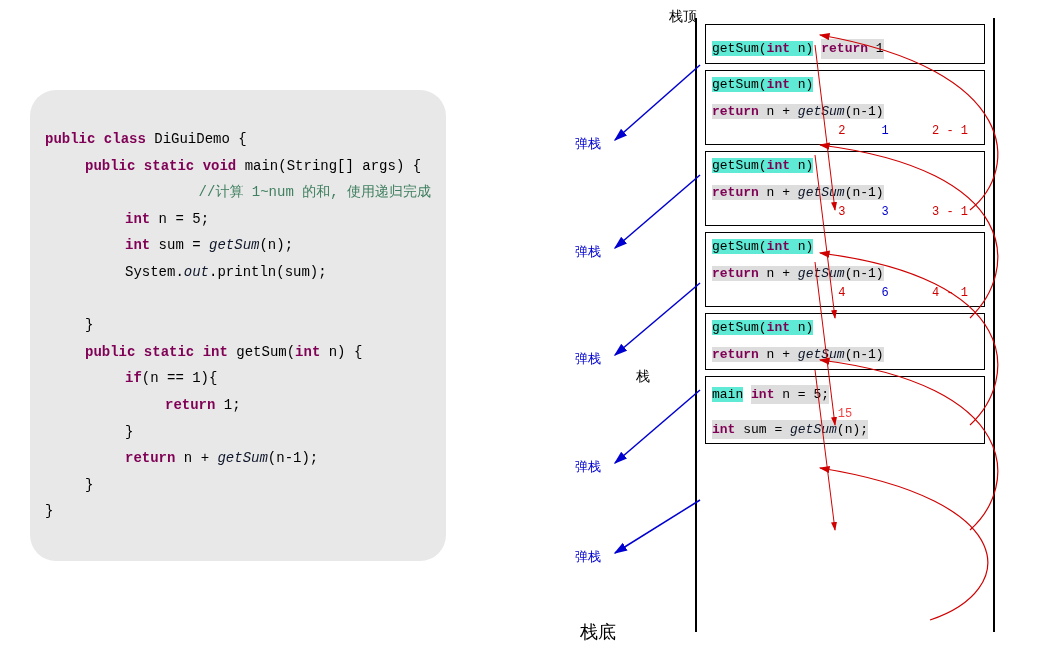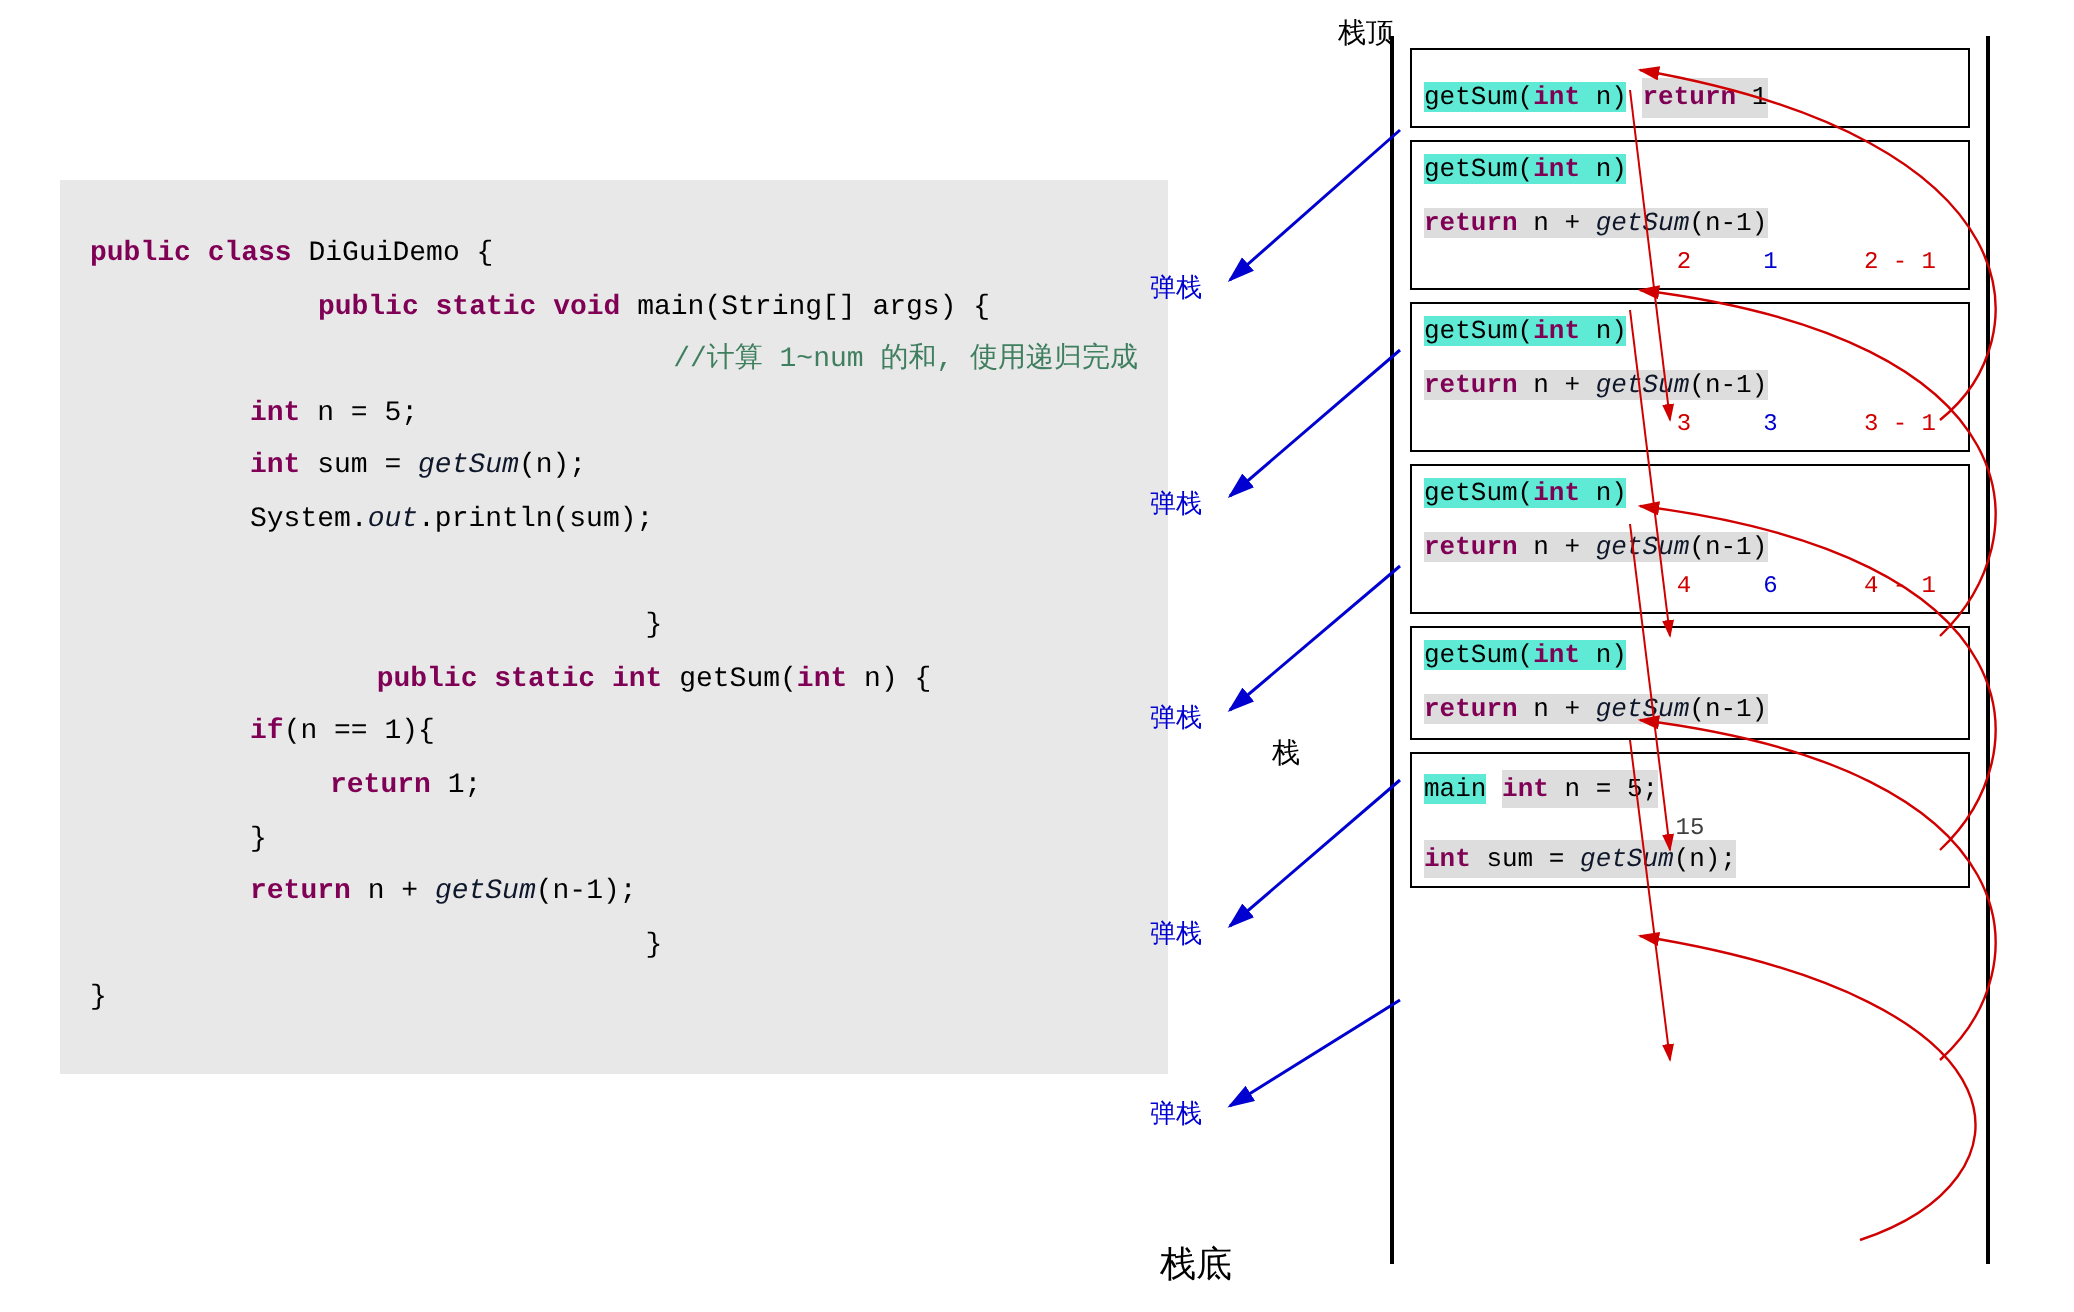--- a/index.html
+++ b/index.html
@@ -1,37 +1,37 @@
 <!DOCTYPE html>
 <html><head>
   <meta charset="utf-8">
   <style>
     * { margin: 0; padding: 0; box-sizing: border-box; }
     body { font-family: Consolas, 'Courier New', monospace; font-size: 14px; width: 1037px; height: 656px; position: relative; background: #fff; }
-    .code-block { position: absolute; left: 30px; top: 90px; width: 554px; background: #e8e8e8; padding: 24px 15px; line-height: 1.9; }
+    .code-block { position: absolute; left: 30px; top: 90px; width: 416px; background: #e8e8e8; padding: 36px 15px; line-height: 1.9; border-radius: 26px; }
     .kw { color: #7f0055; font-weight: bold; }
     .comment { color: #3f7f5f; text-align: right; }
     .static-ital { color: #0f172a; font-style: italic; }
-    .indent1 { padding-left: 40px; text-align: center; }
+    .indent1 { padding-left: 40px; }
     .indent2 { padding-left: 80px; }
     .indent3 { padding-left: 120px; }
     .stack-title-top { position: absolute; left: 630px; top: 8px; font-size: 14px; margin-left: 39px; }
     .stack-title-mid { position: absolute; left: 636px; top: 368px; font-size: 14px; }
     .stack-title-bot { position: absolute; left: 580px; top: 620px; font-size: 18px; }
     .stack-container { position: absolute; left: 695px; top: 18px; width: 300px; height: 614px; border-left: 2px solid #000; border-right: 2px solid #000; }
     .frame { border: 1px solid #000; margin: 6px 8px; padding: 4px 6px; font-size: 13px; line-height: 1.5; }
     .frame .sig { background: #5eead4; display: inline; }
     .frame .ret { margin-top: 8px; }
     .frame .ret .kw { color: #7f0055; font-weight: bold; }
     .vals { font-size: 12px; text-align: right; padding-right: 10px; }
     .vals .r { color: #d00000; }
     .vals .b { color: #0000d0; }
     .pop-label { position: absolute; color: #0000d0; font-size: 13px; }
     .arrow-svg { position: absolute; top: 0; left: 0; width: 1037px; height: 656px; pointer-events: none; }
-    .blue-num { color: #404040; font-size: 12px; }
+    .blue-num { color: #ef4444; font-size: 12px; }
     .sig .kw2 { color: #7f0055; font-weight: bold; }
   </style>
 </head>
 <body>
 
 <div class="code-block">
   <div><span class="kw">public</span> <span class="kw">class</span><span> DiGuiDemo {</span></div>
   <div class="indent1"><span class="kw">public</span> <span class="kw">static</span> <span class="kw">void</span><span> main(String[] args) {</span></div>
   <div class="indent2 comment">//计算 1~num 的和, 使用递归完成</div>
   <div class="indent2"><span class="kw">int</span><span> n = 5;</span></div>

